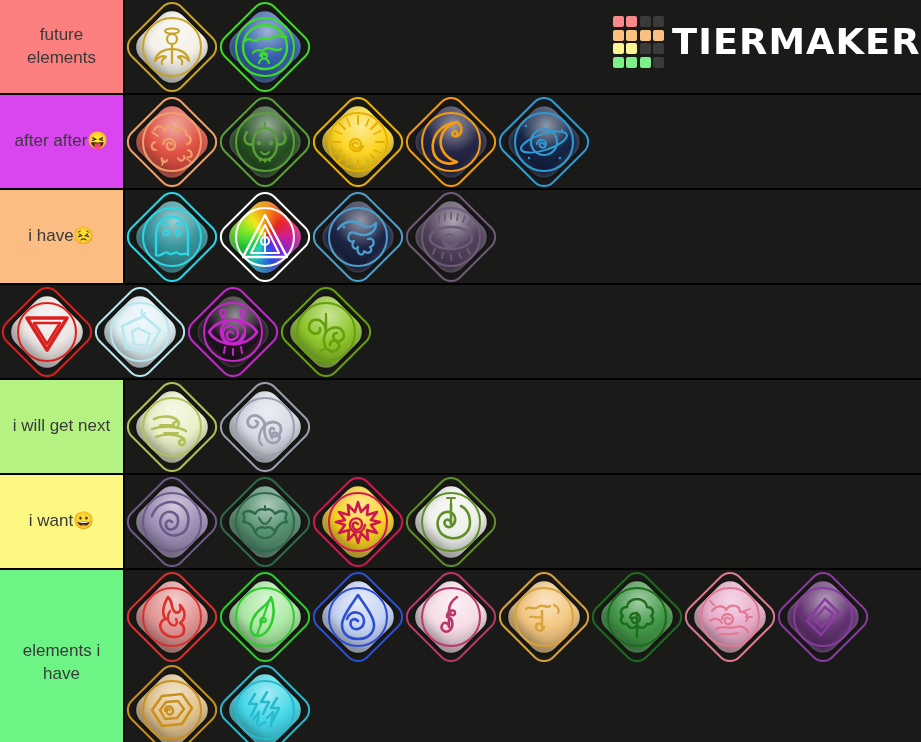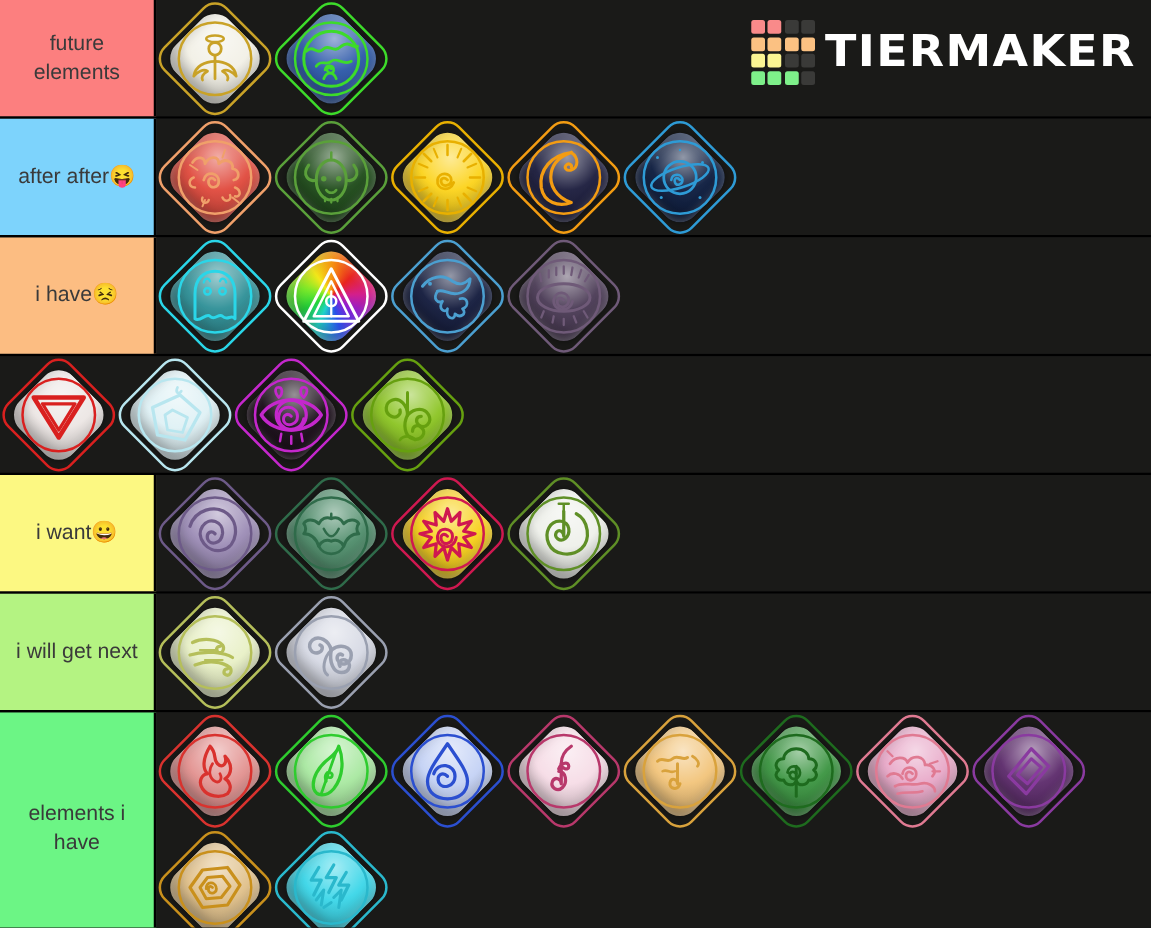--- a/index.html
+++ b/index.html
@@ -93,21 +93,21 @@
     z-index: 4;
     width: 56px; height: 56px;
     display: flex;
     align-items: center;
     justify-content: center;
   }
   .gem-glyph svg { display: block; overflow: visible; }
   
   #logo {
     position: absolute;
-    right: 18px;
+    right: 6px;
     top: 16px;
     display: flex;
     align-items: center;
     gap: 14px;
     z-index: 40;
   }
   #logo-grid {
     display: grid;
     grid-template-columns: repeat(4, 11px);
     grid-template-rows: repeat(4, 11px);
@@ -181,21 +181,21 @@
                   <path d="M16 34 C20 28 24 34 28 30 C32 26 38 34 44 30" fill="none" stroke="#3ddb2a" stroke-width="2.2" stroke-linecap="round" stroke-linejoin="round"></path>
                   <path d="M22 44 C24 38 30 38 32 44" fill="none" stroke="#3ddb2a" stroke-width="2.2" stroke-linecap="round" stroke-linejoin="round"></path>
                   <path d="M28 36 C26 34 24 36 25 38 C26 40 30 40 30 37 C30 33 24 32 23 37" fill="none" stroke="#3ddb2a" stroke-width="2" stroke-linecap="round" stroke-linejoin="round"></path>
                 </svg>
               </div>
             </div>
           </div>
         </div>
       </div>
       <div class="tier-row">
-        <div class="tier-label" style="background: #7dd3fc;">after after😝</div>
+        <div class="tier-label" style="background: #d946ef;">after after😝</div>
         <div class="tier-items" style="min-height: 93px;">
           <div class="item">
             <div class="gem">
               <div class="gem-body" style="background: radial-gradient(circle at 34% 28%, rgba(255, 255, 255, 0.55), rgba(255, 255, 255, 0.05) 45%, rgba(0, 0, 0, 0.3)), rgb(224, 73, 60);"></div>
               <div class="gem-ring" style="border-color: rgb(240, 160, 106);"></div>
               <div class="gem-halo" style="border-color: rgb(240, 160, 106);"></div>
               <div class="gem-glyph">
                 <svg viewBox="0 0 56 56" width="56" height="56">
                   <path d="M28 30 C25 27 22 29 23 33 C24 37 31 37 31 31 C31 24 21 22 19 30" fill="none" stroke="#f0a06a" stroke-width="2.2" stroke-linecap="round" stroke-linejoin="round"></path>
                   <path d="M10 16 C14 10 20 12 20 17 C24 10 31 11 31 17 C36 12 43 15 42 21 C48 22 48 29 43 30" fill="none" stroke="#f0a06a" stroke-width="2.2" stroke-linecap="round" stroke-linejoin="round"></path>
@@ -397,20 +397,55 @@
                   <path d="M28 28 C24 36 26 45 32 47 C39 49 44 42 39 38 C36 35 32 37 32 41" fill="none" stroke="#66a00f" stroke-width="2.6" stroke-linecap="round" stroke-linejoin="round"></path>
                   <path d="M28 28 L28 10" fill="none" stroke="#66a00f" stroke-width="2.4" stroke-linecap="round" stroke-linejoin="round"></path>
                   <path d="M22 48 C24 44 32 44 34 48" fill="none" stroke="#66a00f" stroke-width="2.2" stroke-linecap="round" stroke-linejoin="round"></path>
                 </svg>
               </div>
             </div>
           </div>
         </div>
       </div>
       <div class="tier-row">
+        <div class="tier-label" style="background: rgb(180, 243, 130);">i will get next</div>
+        <div class="tier-items" style="min-height: 93px;">
+          <div class="item">
+            <div class="gem">
+              <div class="gem-body" style="background: radial-gradient(circle at 34% 28%, rgba(255, 255, 255, 0.55), rgba(255, 255, 255, 0.05) 45%, rgba(0, 0, 0, 0.3)), rgb(232, 240, 198);"></div>
+              <div class="gem-ring" style="border-color: rgb(181, 191, 90);"></div>
+              <div class="gem-halo" style="border-color: rgb(181, 191, 90);"></div>
+              <div class="gem-glyph">
+                <svg viewBox="0 0 56 56" width="56" height="56">
+                  <path d="M10 20 C18 16 30 17 34 22 C36 25 34 29 31 28 C28 27 29 23 32 23" fill="none" stroke="#b5bf5a" stroke-width="2.6" stroke-linecap="round" stroke-linejoin="round"></path>
+                  <path d="M8 30 C20 26 36 28 42 32" fill="none" stroke="#b5bf5a" stroke-width="2.6" stroke-linecap="round" stroke-linejoin="round"></path>
+                  <path d="M12 38 C22 34 34 35 40 40 C42 43 40 47 37 46 C34 45 35 41 38 41" fill="none" stroke="#b5bf5a" stroke-width="2.6" stroke-linecap="round" stroke-linejoin="round"></path>
+                  <path d="M16 26 L30 26 M20 34 L34 34" fill="none" stroke="#b5bf5a" stroke-width="1.8" stroke-linecap="round" stroke-linejoin="round"></path>
+                </svg>
+              </div>
+            </div>
+          </div>
+          <div class="item">
+            <div class="gem">
+              <div class="gem-body" style="background: radial-gradient(circle at 34% 28%, rgba(255, 255, 255, 0.55), rgba(255, 255, 255, 0.05) 45%, rgba(0, 0, 0, 0.3)), rgb(214, 217, 228);"></div>
+              <div class="gem-ring" style="border-color: rgb(154, 160, 176);"></div>
+              <div class="gem-halo" style="border-color: rgb(154, 160, 176);"></div>
+              <div class="gem-glyph">
+                <svg viewBox="0 0 56 56" width="56" height="56">
+                  <path d="M28 26 C26 18 18 14 13 18 C8 23 12 30 18 28 C21 27 22 23 19 22" fill="none" stroke="#9aa0b0" stroke-width="2.8" stroke-linecap="round" stroke-linejoin="round"></path>
+                  <path d="M28 26 C36 20 44 24 44 30 C44 37 36 40 33 34 C32 31 34 28 37 30" fill="none" stroke="#9aa0b0" stroke-width="2.8" stroke-linecap="round" stroke-linejoin="round"></path>
+                  <path d="M28 26 C26 36 30 44 36 44 C43 44 45 36 39 34 C36 33 33 36 35 39" fill="none" stroke="#9aa0b0" stroke-width="2.8" stroke-linecap="round" stroke-linejoin="round"></path>
+                  <path d="M28 26 C22 32 20 42 25 46" fill="none" stroke="#9aa0b0" stroke-width="2.4" stroke-linecap="round" stroke-linejoin="round"></path>
+                </svg>
+              </div>
+            </div>
+          </div>
+        </div>
+      </div>
+      <div class="tier-row">
         <div class="tier-label" style="background: rgb(252, 248, 130);">i want😀</div>
         <div class="tier-items" style="min-height: 93px;">
           <div class="item">
             <div class="gem">
               <div class="gem-body" style="background: radial-gradient(circle at 34% 28%, rgba(255, 255, 255, 0.55), rgba(255, 255, 255, 0.05) 45%, rgba(0, 0, 0, 0.3)), rgb(155, 139, 181);"></div>
               <div class="gem-ring" style="border-color: rgb(109, 90, 136);"></div>
               <div class="gem-halo" style="border-color: rgb(109, 90, 136);"></div>
               <div class="gem-glyph">
                 <svg viewBox="0 0 56 56" width="56" height="56">
                   <path d="M28 28 C25 25 21 27 22 32 C24 38 33 36 34 28 C35 18 23 14 18 22 C12 31 22 44 34 41 C46 38 48 20 38 12 C28 4 12 9 8 22" fill="none" stroke="#6d5a88" stroke-width="2.6" stroke-linecap="round" stroke-linejoin="round"></path>
@@ -448,55 +483,20 @@
           </div>
           <div class="item">
             <div class="gem">
               <div class="gem-body" style="background: radial-gradient(circle at 34% 28%, rgba(255, 255, 255, 0.55), rgba(255, 255, 255, 0.05) 45%, rgba(0, 0, 0, 0.3)), rgb(238, 240, 234);"></div>
               <div class="gem-ring" style="border-color: rgb(95, 143, 38);"></div>
               <div class="gem-halo" style="border-color: rgb(95, 143, 38);"></div>
               <div class="gem-glyph">
                 <svg viewBox="0 0 56 56" width="56" height="56">
                   <path d="M28 10 L28 4 M24 4 L32 4" fill="none" stroke="#5f8f26" stroke-width="2" stroke-linecap="round" stroke-linejoin="round"></path>
                   <path d="M28 10 L28 30 C28 26 24 24 22 27 C20 31 25 35 29 32 C34 28 33 19 26 18 C17 17 12 27 16 36 C20 45 34 47 42 40 C50 33 48 17 38 12" fill="none" stroke="#5f8f26" stroke-width="2.6" stroke-linecap="round" stroke-linejoin="round"></path>
-                </svg>
-              </div>
-            </div>
-          </div>
-        </div>
-      </div>
-      <div class="tier-row">
-        <div class="tier-label" style="background: rgb(180, 243, 130);">i will get next</div>
-        <div class="tier-items" style="min-height: 93px;">
-          <div class="item">
-            <div class="gem">
-              <div class="gem-body" style="background: radial-gradient(circle at 34% 28%, rgba(255, 255, 255, 0.55), rgba(255, 255, 255, 0.05) 45%, rgba(0, 0, 0, 0.3)), rgb(232, 240, 198);"></div>
-              <div class="gem-ring" style="border-color: rgb(181, 191, 90);"></div>
-              <div class="gem-halo" style="border-color: rgb(181, 191, 90);"></div>
-              <div class="gem-glyph">
-                <svg viewBox="0 0 56 56" width="56" height="56">
-                  <path d="M10 20 C18 16 30 17 34 22 C36 25 34 29 31 28 C28 27 29 23 32 23" fill="none" stroke="#b5bf5a" stroke-width="2.6" stroke-linecap="round" stroke-linejoin="round"></path>
-                  <path d="M8 30 C20 26 36 28 42 32" fill="none" stroke="#b5bf5a" stroke-width="2.6" stroke-linecap="round" stroke-linejoin="round"></path>
-                  <path d="M12 38 C22 34 34 35 40 40 C42 43 40 47 37 46 C34 45 35 41 38 41" fill="none" stroke="#b5bf5a" stroke-width="2.6" stroke-linecap="round" stroke-linejoin="round"></path>
-                  <path d="M16 26 L30 26 M20 34 L34 34" fill="none" stroke="#b5bf5a" stroke-width="1.8" stroke-linecap="round" stroke-linejoin="round"></path>
-                </svg>
-              </div>
-            </div>
-          </div>
-          <div class="item">
-            <div class="gem">
-              <div class="gem-body" style="background: radial-gradient(circle at 34% 28%, rgba(255, 255, 255, 0.55), rgba(255, 255, 255, 0.05) 45%, rgba(0, 0, 0, 0.3)), rgb(214, 217, 228);"></div>
-              <div class="gem-ring" style="border-color: rgb(154, 160, 176);"></div>
-              <div class="gem-halo" style="border-color: rgb(154, 160, 176);"></div>
-              <div class="gem-glyph">
-                <svg viewBox="0 0 56 56" width="56" height="56">
-                  <path d="M28 26 C26 18 18 14 13 18 C8 23 12 30 18 28 C21 27 22 23 19 22" fill="none" stroke="#9aa0b0" stroke-width="2.8" stroke-linecap="round" stroke-linejoin="round"></path>
-                  <path d="M28 26 C36 20 44 24 44 30 C44 37 36 40 33 34 C32 31 34 28 37 30" fill="none" stroke="#9aa0b0" stroke-width="2.8" stroke-linecap="round" stroke-linejoin="round"></path>
-                  <path d="M28 26 C26 36 30 44 36 44 C43 44 45 36 39 34 C36 33 33 36 35 39" fill="none" stroke="#9aa0b0" stroke-width="2.8" stroke-linecap="round" stroke-linejoin="round"></path>
-                  <path d="M28 26 C22 32 20 42 25 46" fill="none" stroke="#9aa0b0" stroke-width="2.4" stroke-linecap="round" stroke-linejoin="round"></path>
                 </svg>
               </div>
             </div>
           </div>
         </div>
       </div>
       <div class="tier-row">
         <div class="tier-label" style="background: rgb(108, 245, 133);">elements i have</div>
         <div class="tier-items" style="min-height: 186px;">
           <div class="item">

